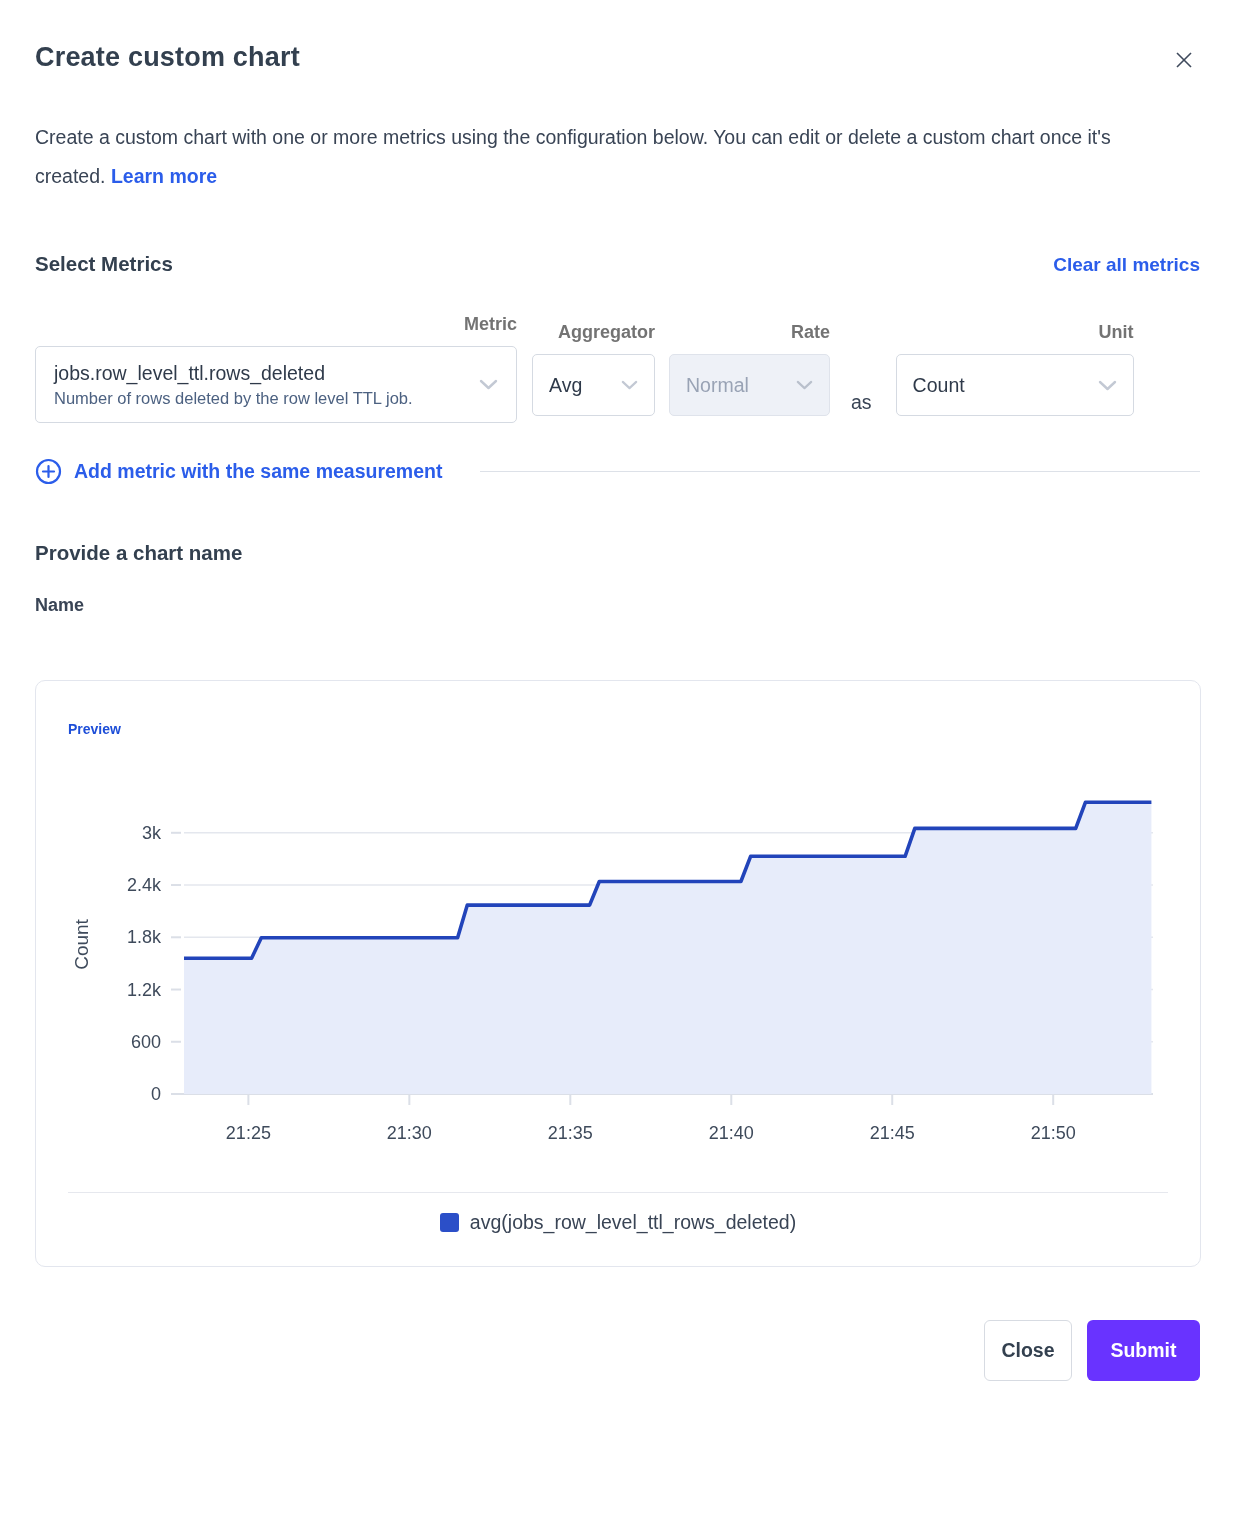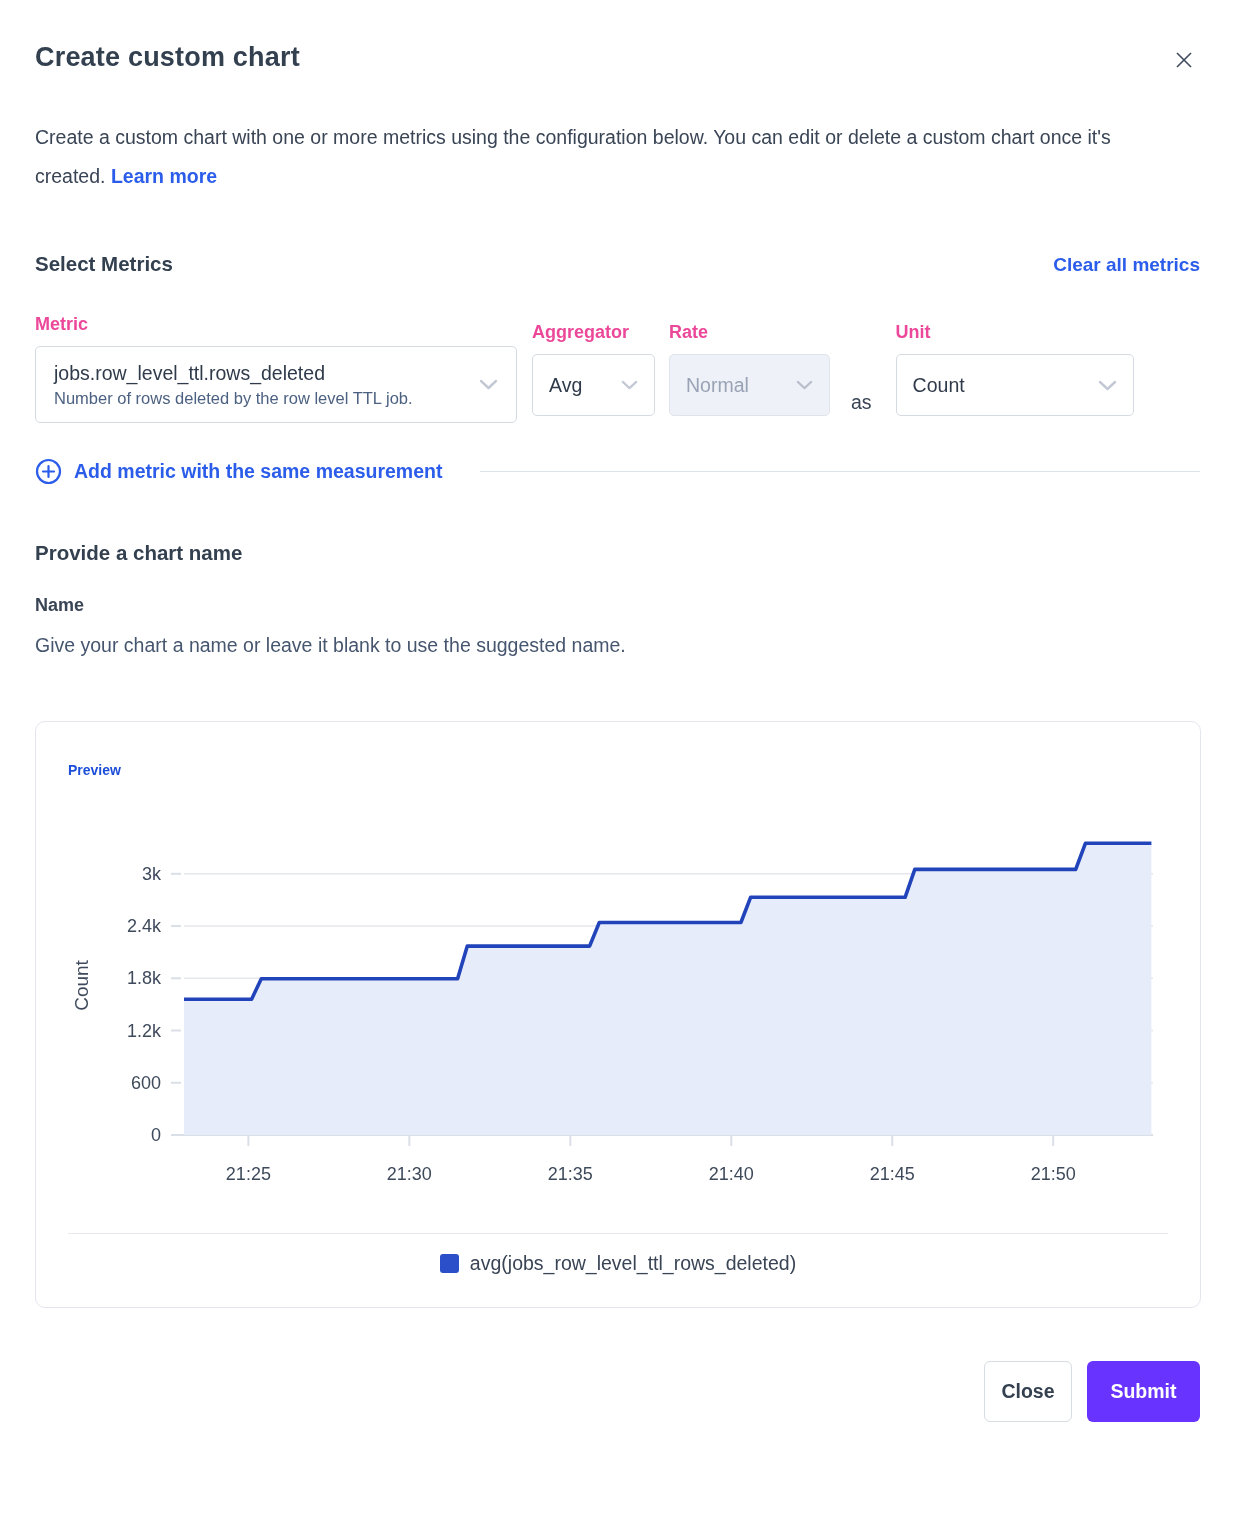--- a/index.html
+++ b/index.html
@@ -21,21 +21,21 @@
 
   .modal-desc { margin-top: 42px; font-size: 19.5px; line-height: 39px; color: #394455; max-width: 1140px; }
   .link { color: #2b5dea; font-weight: 600; text-decoration: none; cursor: pointer; }
 
   
   .section-row { margin-top: 56px; display: flex; justify-content: space-between; align-items: baseline; }
   .section-heading { font-size: 20.5px; font-weight: 700; color: #33404f; }
   .clear-link { font-size: 19px; }
 
   .fields-row { margin-top: 38px; display: flex; align-items: flex-start; }
-  .field-label { font-size: 18px; font-weight: 600; color: #ec4899; margin-bottom: 11px; display: block; }
+  .field-label { font-size: 18px; font-weight: 600; color: #737373; margin-bottom: 11px; display: block; text-align: right; }
   .field-col-metric { width: 482px; }
   .field-col { margin-left: 15px; }
   .field-col.rate { margin-left: 14px; }
   .field-col.unit { margin-left: 24px; }
   .field-col .field-label { margin-top: 8px; }
 
   .select-box {
     border: 1px solid #d5dae2; border-radius: 5px; background: #fff;
     display: flex; align-items: center; cursor: pointer; padding: 0 16px;
   }
@@ -169,21 +169,20 @@
         <line x1="13.5" y1="8" x2="13.5" y2="19" stroke="#2b5dea" stroke-width="2.2" stroke-linecap="round"></line>
         <line x1="8" y1="13.5" x2="19" y2="13.5" stroke="#2b5dea" stroke-width="2.2" stroke-linecap="round"></line>
       </svg>
       <span class="label">Add metric with the same measurement</span>
     </button>
     <div class="add-divider"></div>
   </div>
 
   <h2 class="name-heading">Provide a chart name</h2>
   <label class="name-label">Name</label>
-  <p class="name-helper">Give your chart a name or leave it blank to use the suggested name.</p>
 
   <div class="preview-card">
     <h3 class="preview-heading">Preview</h3>
     <div class="chart-wrap" id="chart">
         <svg width="1102" height="368" viewBox="0 0 1102 368">
           <line x1="103" y1="313" x2="113" y2="313" stroke="#dbdfe7" stroke-width="2"></line>
           <text x="93" y="319" text-anchor="end" font-size="18" fill="#3e4a5b" font-family="Liberation Sans, sans-serif">0</text>
           <line x1="116" y1="260.7577169481654" x2="1085" y2="260.7577169481654" stroke="#e4e7ee" stroke-width="1.6"></line>
           <line x1="103" y1="260.7577169481654" x2="113" y2="260.7577169481654" stroke="#dbdfe7" stroke-width="2"></line>
           <text x="93" y="266.7577169481654" text-anchor="end" font-size="18" fill="#3e4a5b" font-family="Liberation Sans, sans-serif">600</text>

